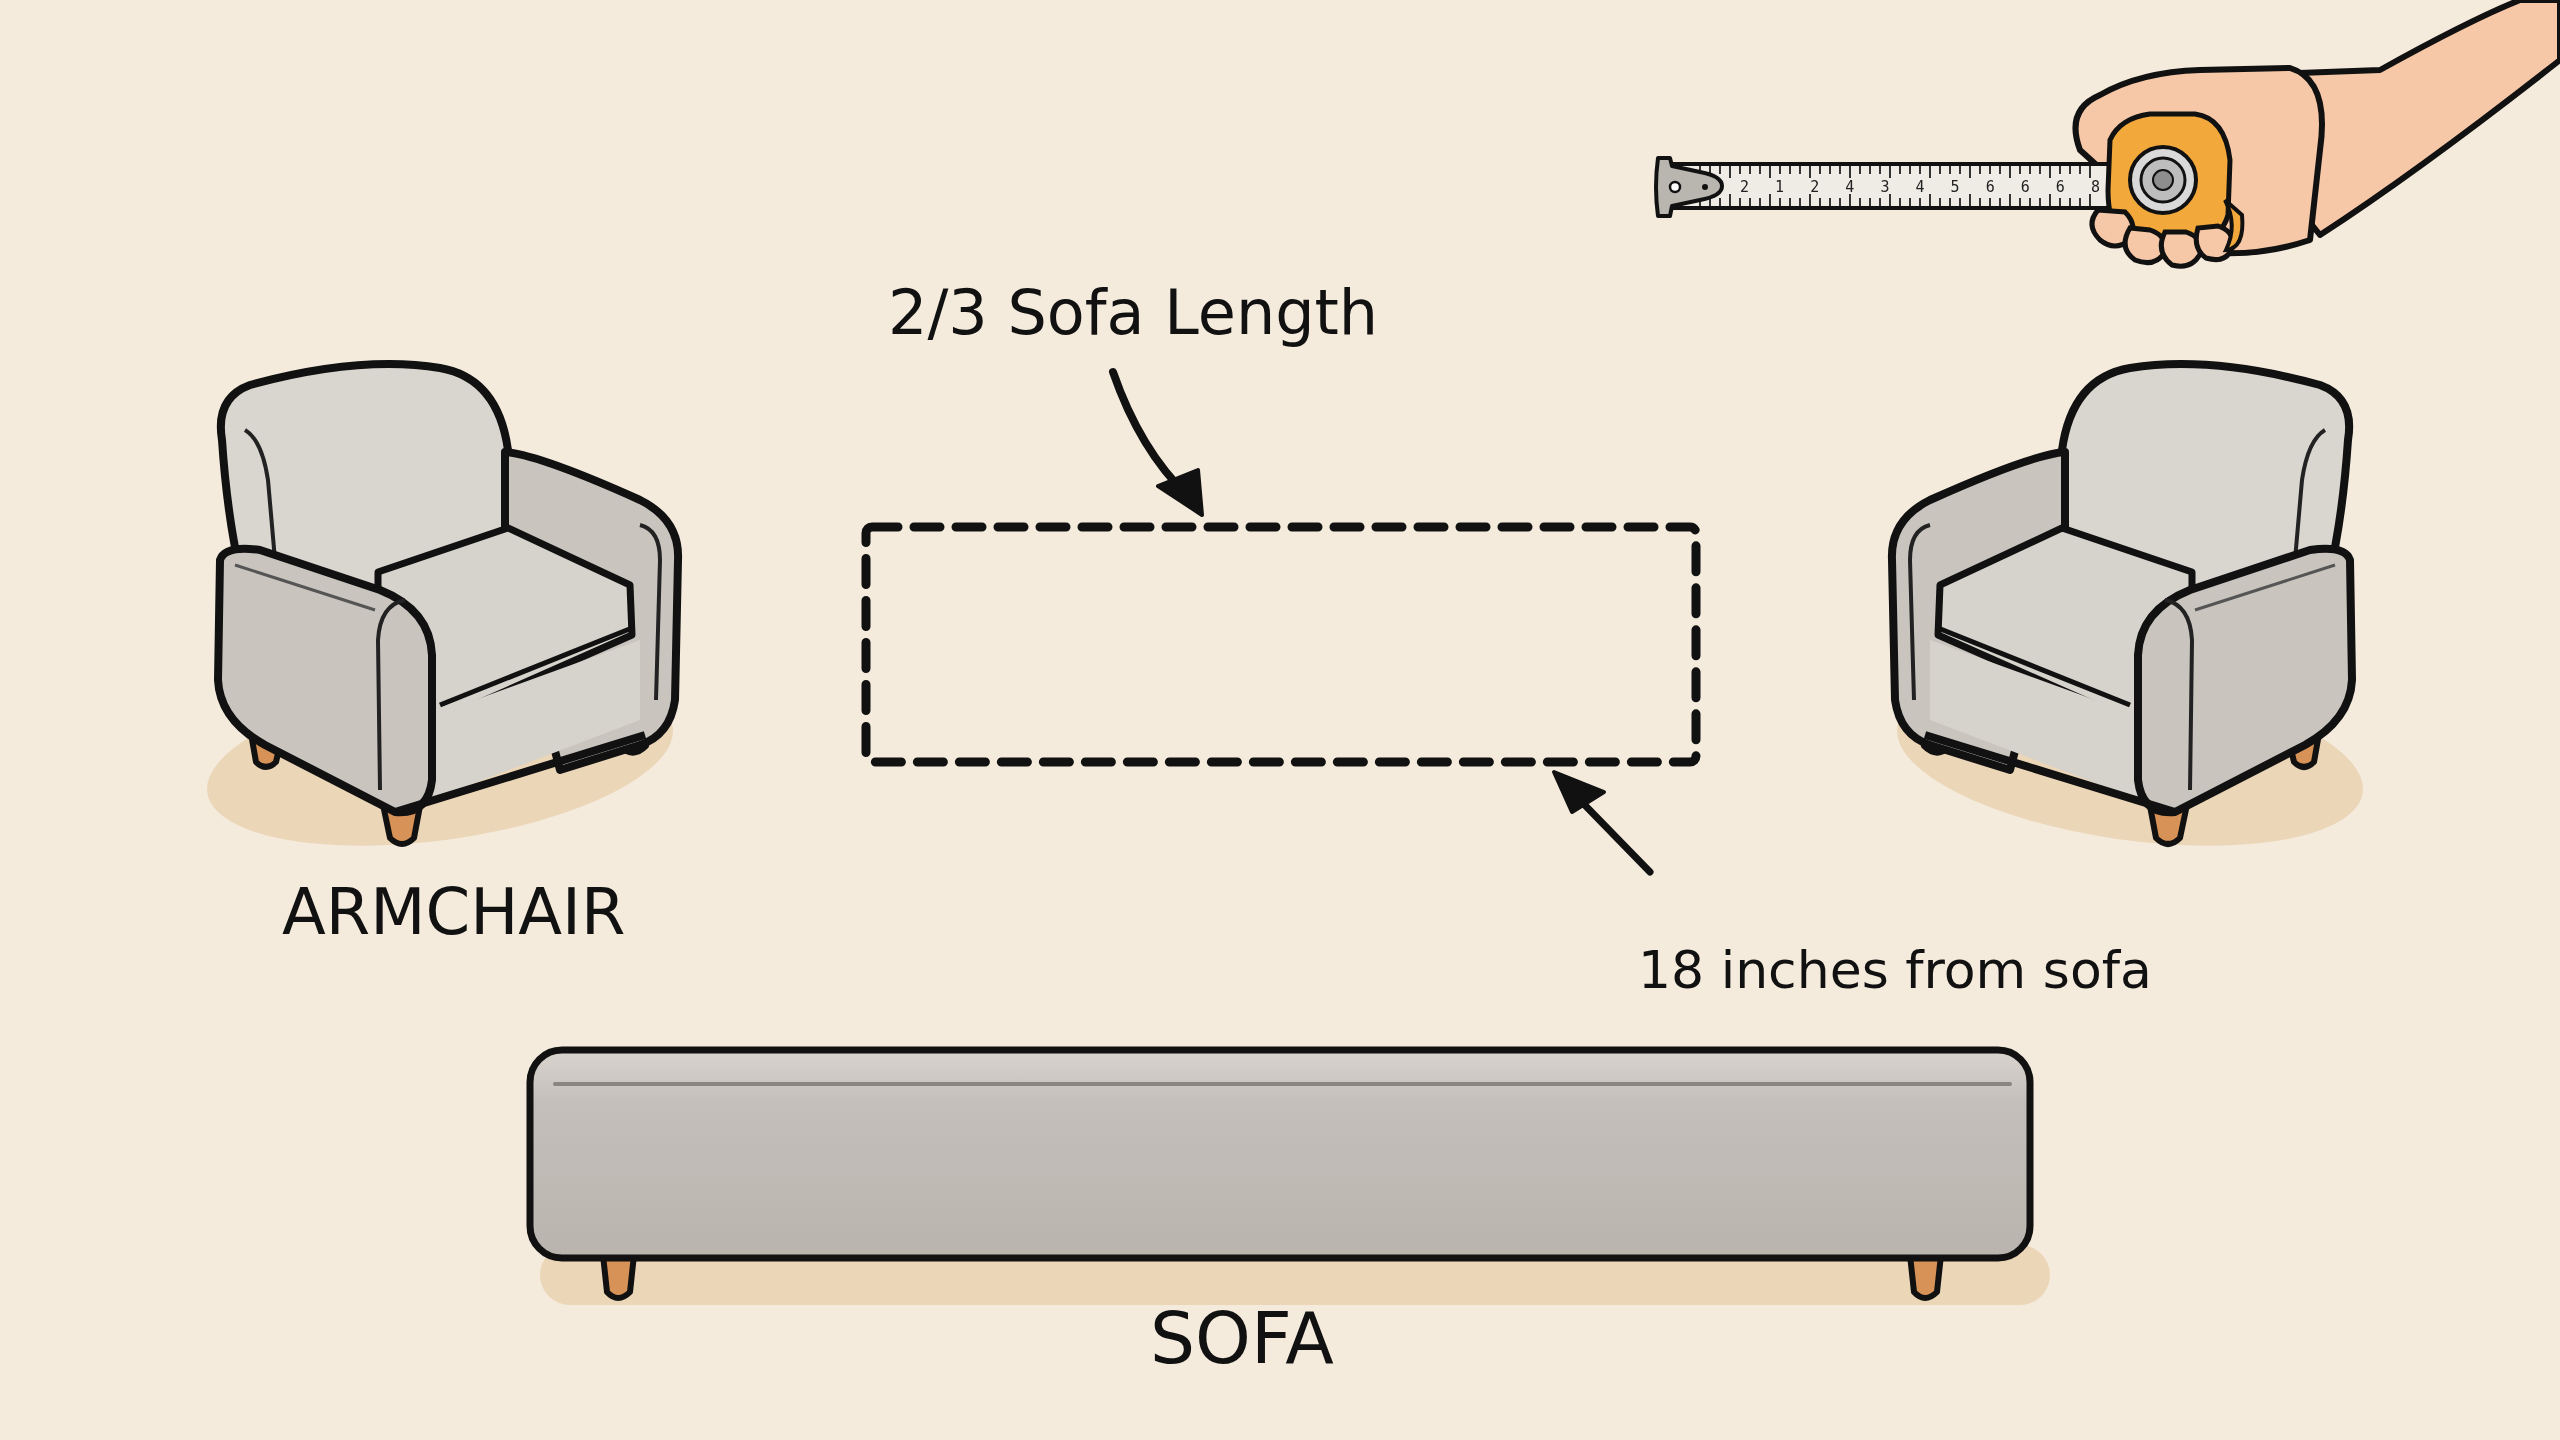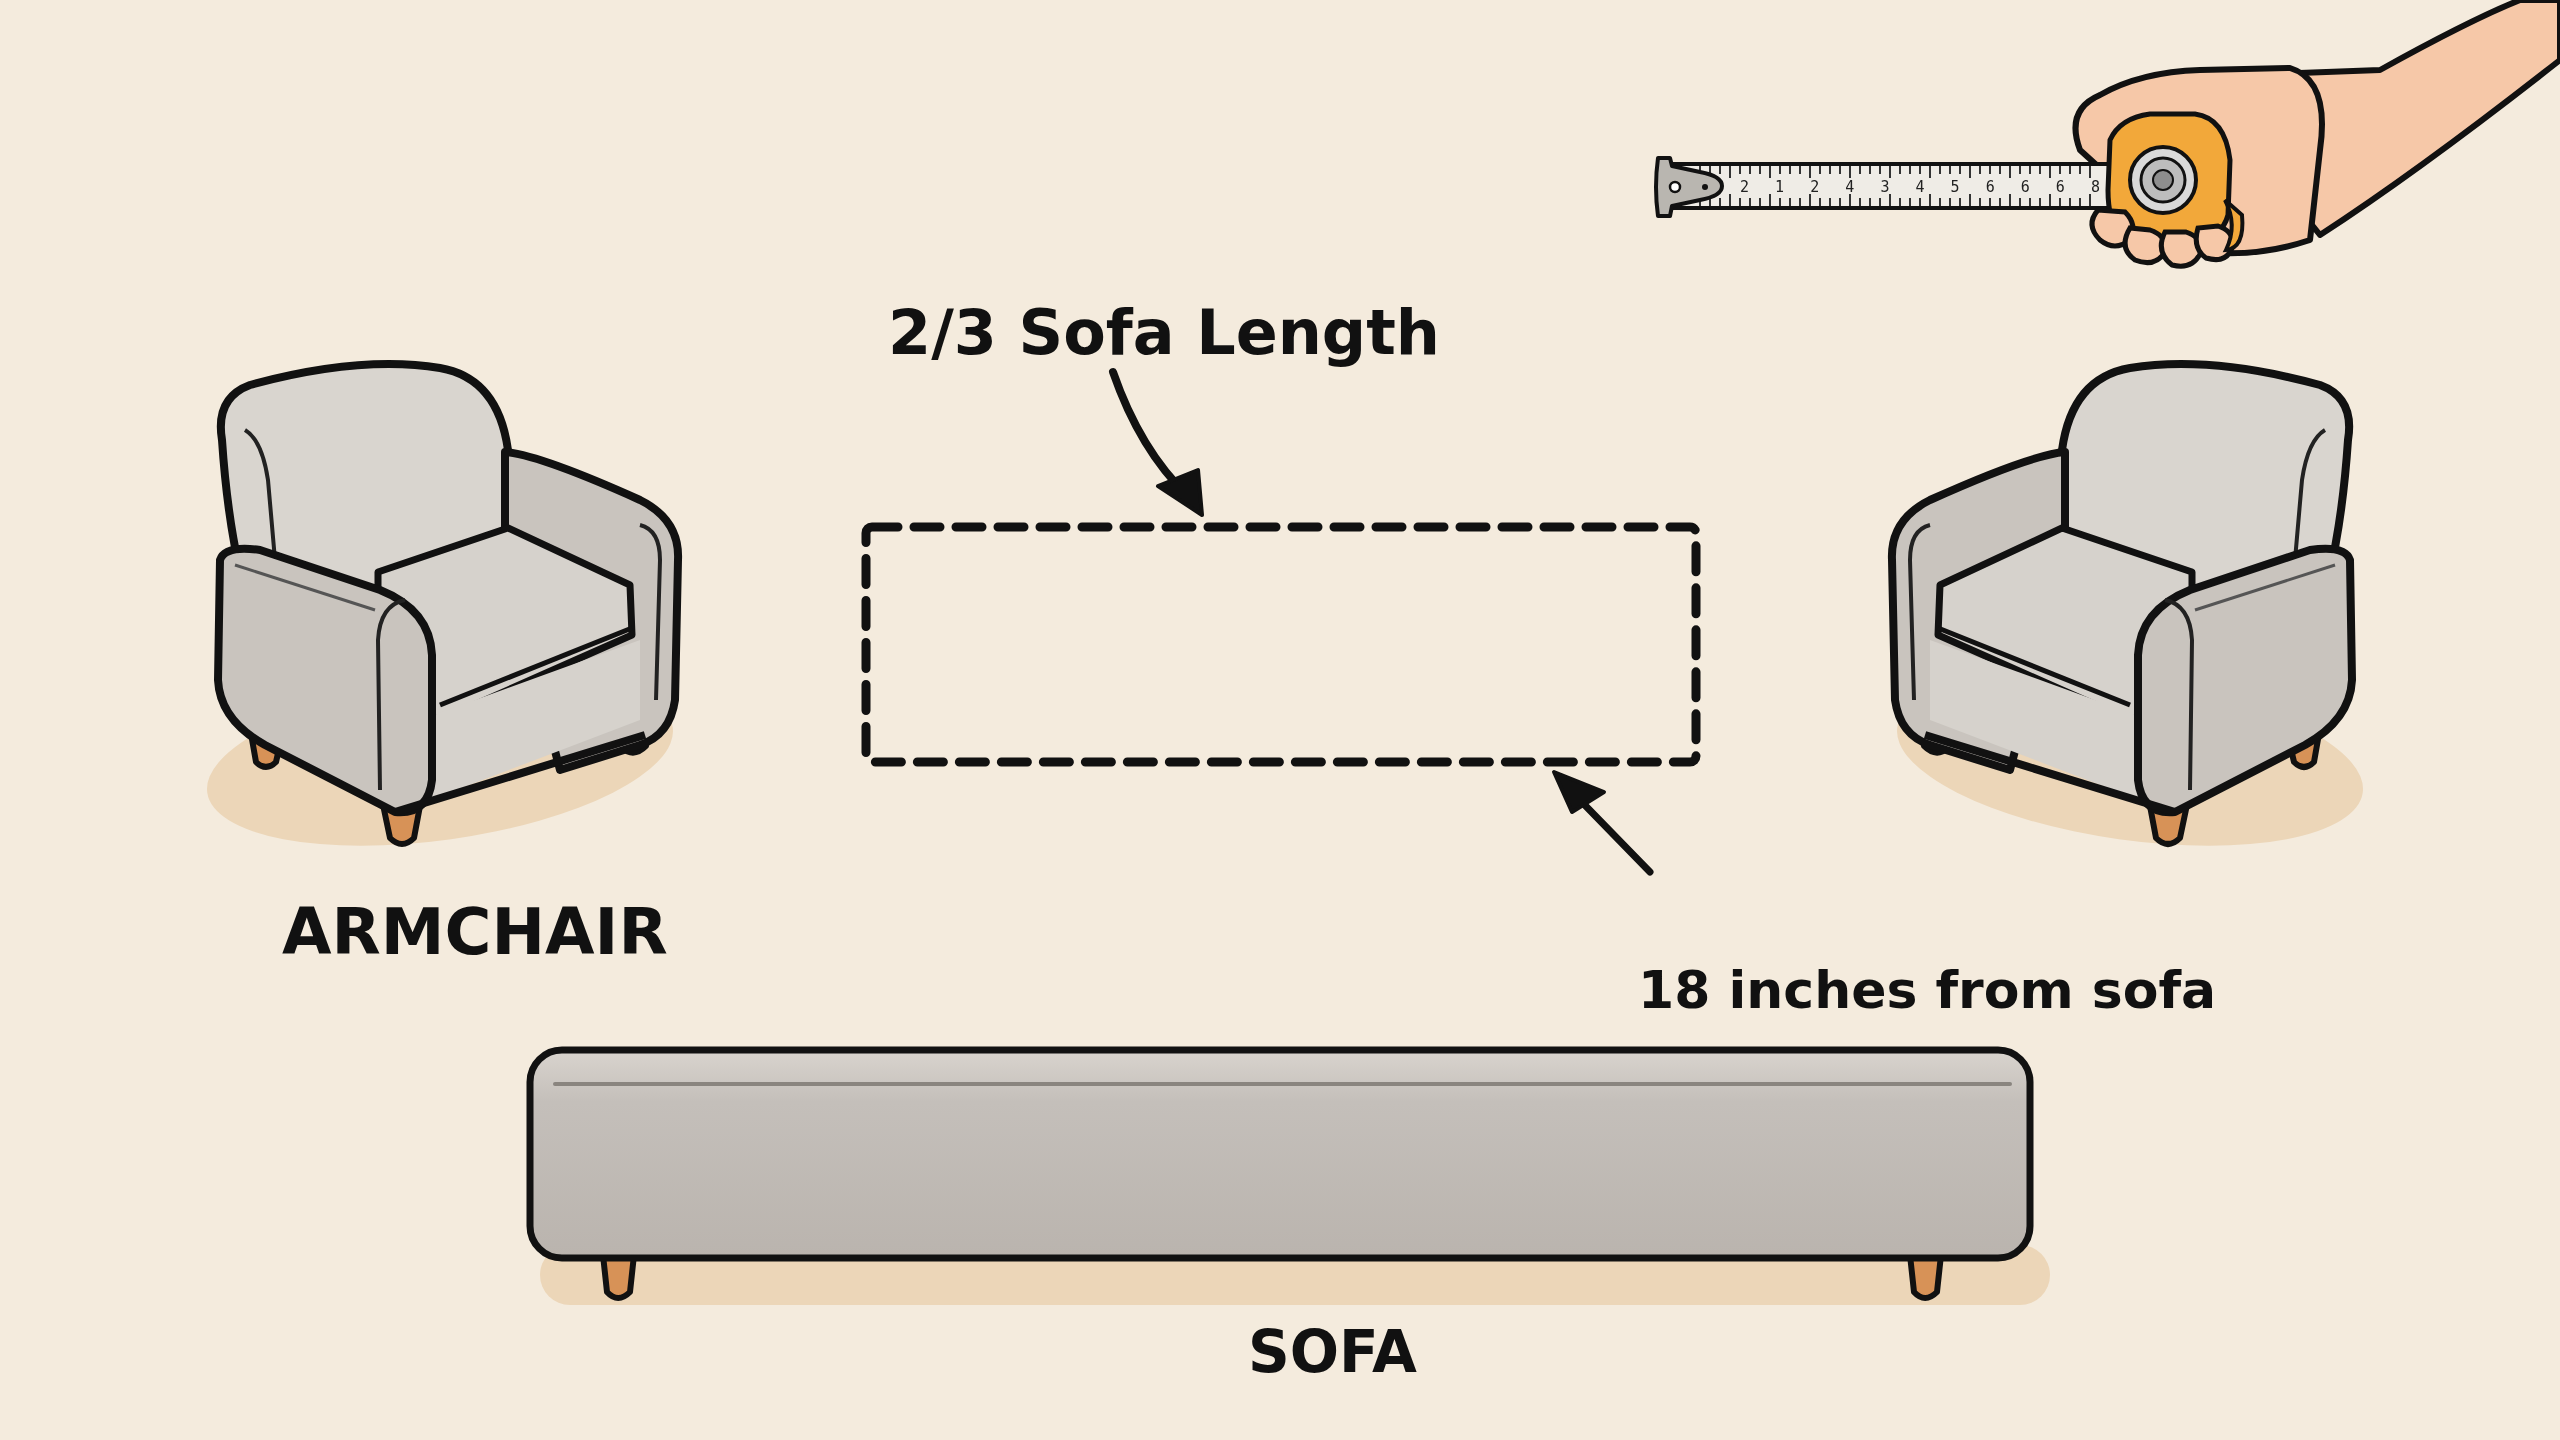--- a/index.html
+++ b/index.html
@@ -5,22 +5,22 @@
   html, body { margin: 0; padding: 0; }
   body {
     width: 2560px; height: 1440px; overflow: hidden;
     background: #f4ebdd;
     position: relative;
     font-family: "DejaVu Sans", "Liberation Sans", sans-serif;
     color: #111;
   }
   .abs { position: absolute; }
   .label {
-    position: absolute; white-space: nowrap; font-weight: 700;
-    color: #111; line-height: 1; margin-top: 20px;
+    position: absolute; white-space: nowrap; font-weight: 400;
+    color: #111; line-height: 1;
   }
   svg { position: absolute; left: 0; top: 0; overflow: visible; }
 </style>
 </head>
 <body>
 
 <svg width="2560" height="1440" viewBox="0 0 2560 1440">
   <defs>
     <linearGradient id="sofaGrad" x1="0" y1="0" x2="0" y2="1">
       <stop offset="0" stop-color="#d9d4ce"></stop>
@@ -137,13 +137,13 @@
   <span>6</span>
   <span>8</span>
 </div>
 
 <div class="label" style="left:888px; top:282px; font-size:62px;">2/3 Sofa Length</div>
 
 <div class="label" style="left:1638px; top:944px; font-size:52px;">18 inches from sofa</div>
 
 <div class="label" style="left:282px; top:880px; font-size:64px;">ARMCHAIR</div>
 
-<div class="label" style="left:1248px; top:1303px; font-size:58px;">SOFA</div>
+<div class="label" style="left:1150px; top:1303px; font-size:71px;">SOFA</div>
 
 </body></html>

